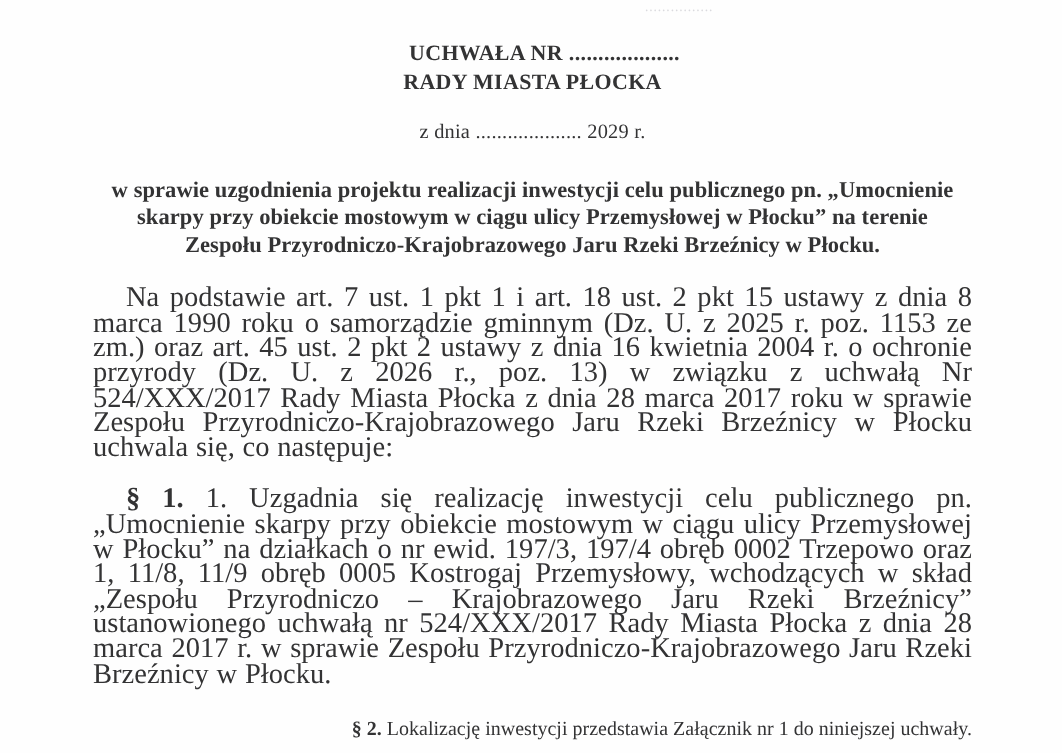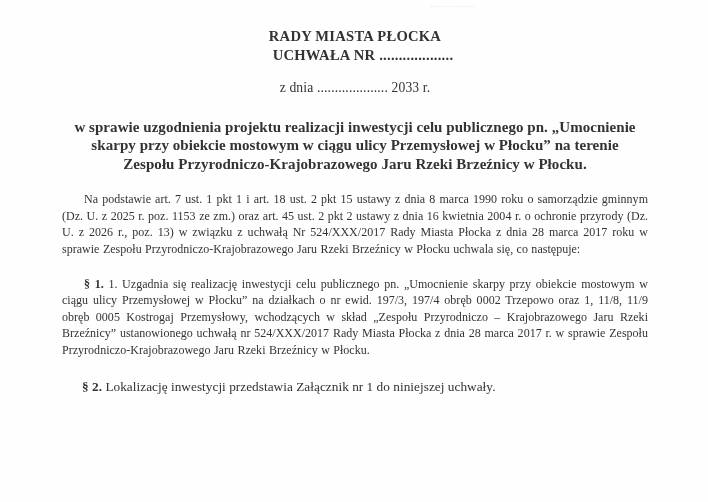--- a/index.html
+++ b/index.html
@@ -80,32 +80,33 @@
     line-height: 18.4px;
     letter-spacing: 0.05px;
     padding: 0 4px;
   }
 
   
   .para {
     margin-top: 18px;
     text-align: justify;
     text-justify: inter-word;
-    font-size: 12px;
+    font-size: 19px;
     line-height: 16.6px;
     letter-spacing: 0.02px;
     word-spacing: 0.4px;
   }
   .para.indent { text-indent: 22px; }
 
   .para b { font-weight: bold; }
 
   
   .sections {
     margin-top: 20px;
+    text-align: right;
   }
   .section-line {
     margin-top: 0;
     margin-bottom: 15.5px;
     padding-left: 20px;
     font-size: 13.3px;
     line-height: 16.6px;
     letter-spacing: 0.02px;
   }
   .section-line:last-child { margin-bottom: 0; }
@@ -119,25 +120,25 @@
 </head>
 <body>
 
 <div class="page">
 
   <div class="scan-artifact">................</div>
 
   <div class="content">
 
     <div class="title-block">
+      <div class="title-line title-line-1">UCHWAŁA NR ...................</div>
       <div class="title-line">RADY MIASTA PŁOCKA</div>
-      <div class="title-line title-line-1">UCHWAŁA NR ...................</div>
     </div>
 
-    <div class="date-line">z dnia .................... 2033 r.</div>
+    <div class="date-line">z dnia .................... 2029 r.</div>
 
     <div class="subject">w sprawie uzgodnienia projektu realizacji inwestycji celu publicznego pn. „Umocnienie skarpy przy obiekcie mostowym w ciągu ulicy Przemysłowej w Płocku” na terenie Zespołu Przyrodniczo-Krajobrazowego Jaru Rzeki Brzeźnicy w Płocku.</div>
 
     <div class="para indent">Na podstawie art. 7 ust. 1 pkt 1 i art. 18 ust. 2 pkt 15 ustawy z dnia 8 marca 1990 roku o samorządzie gminnym (Dz. U. z 2025 r. poz. 1153 ze zm.) oraz art. 45 ust. 2 pkt 2 ustawy z dnia 16 kwietnia 2004 r. o ochronie przyrody (Dz. U. z 2026 r., poz. 13) w związku z uchwałą Nr 524/XXX/2017 Rady Miasta Płocka z dnia 28 marca 2017 roku w sprawie Zespołu Przyrodniczo-Krajobrazowego Jaru Rzeki Brzeźnicy w Płocku uchwala się, co następuje:</div>
 
     <div class="para indent">
       <b class="section-mark">§ 1.</b><span> 1. Uzgadnia się realizację inwestycji celu publicznego pn. „Umocnienie skarpy przy obiekcie mostowym w ciągu ulicy Przemysłowej w Płocku” na działkach o nr ewid. 197/3, 197/4 obręb 0002 Trzepowo oraz 1, 11/8, 11/9 obręb 0005 Kostrogaj Przemysłowy, wchodzących w skład „Zespołu Przyrodniczo – Krajobrazowego Jaru Rzeki Brzeźnicy” ustanowionego uchwałą nr 524/XXX/2017 Rady Miasta Płocka z dnia 28 marca 2017 r. w sprawie Zespołu Przyrodniczo-Krajobrazowego Jaru Rzeki Brzeźnicy w Płocku.</span>
     </div>
 
 

